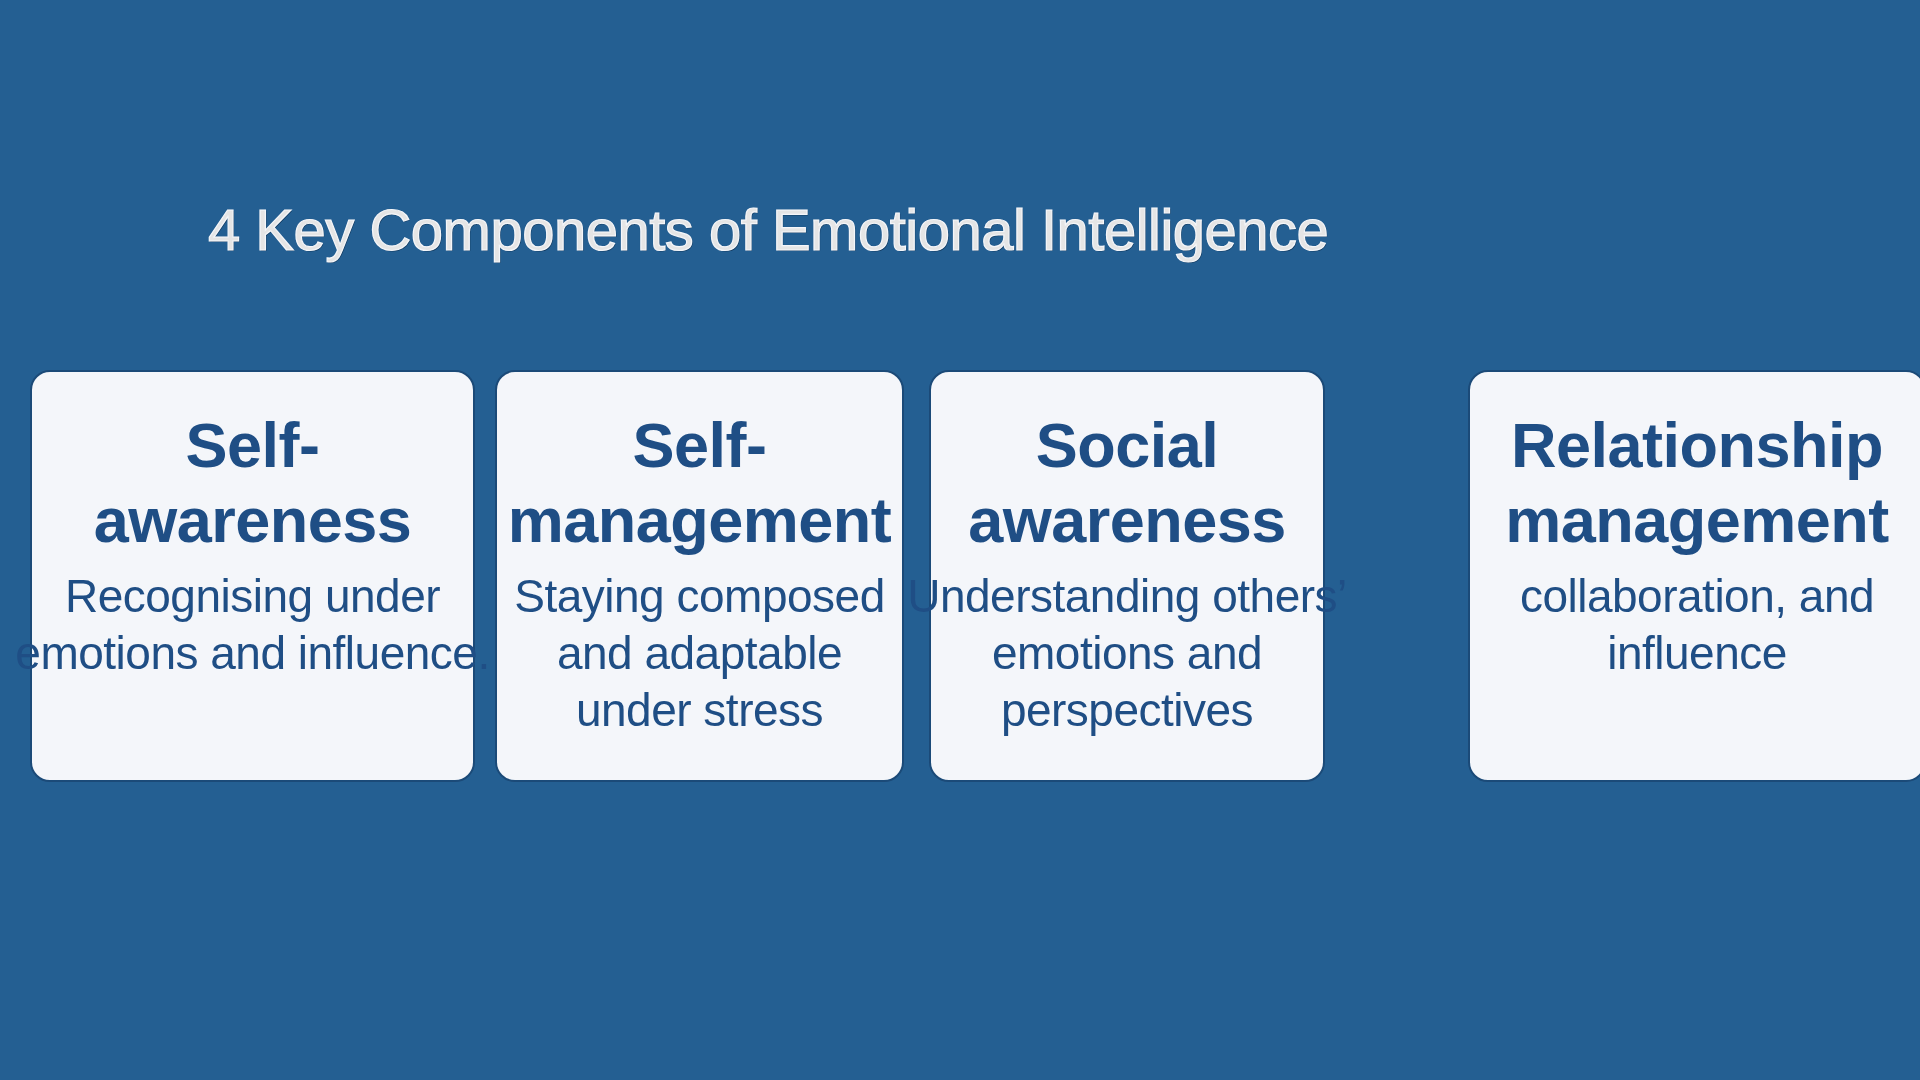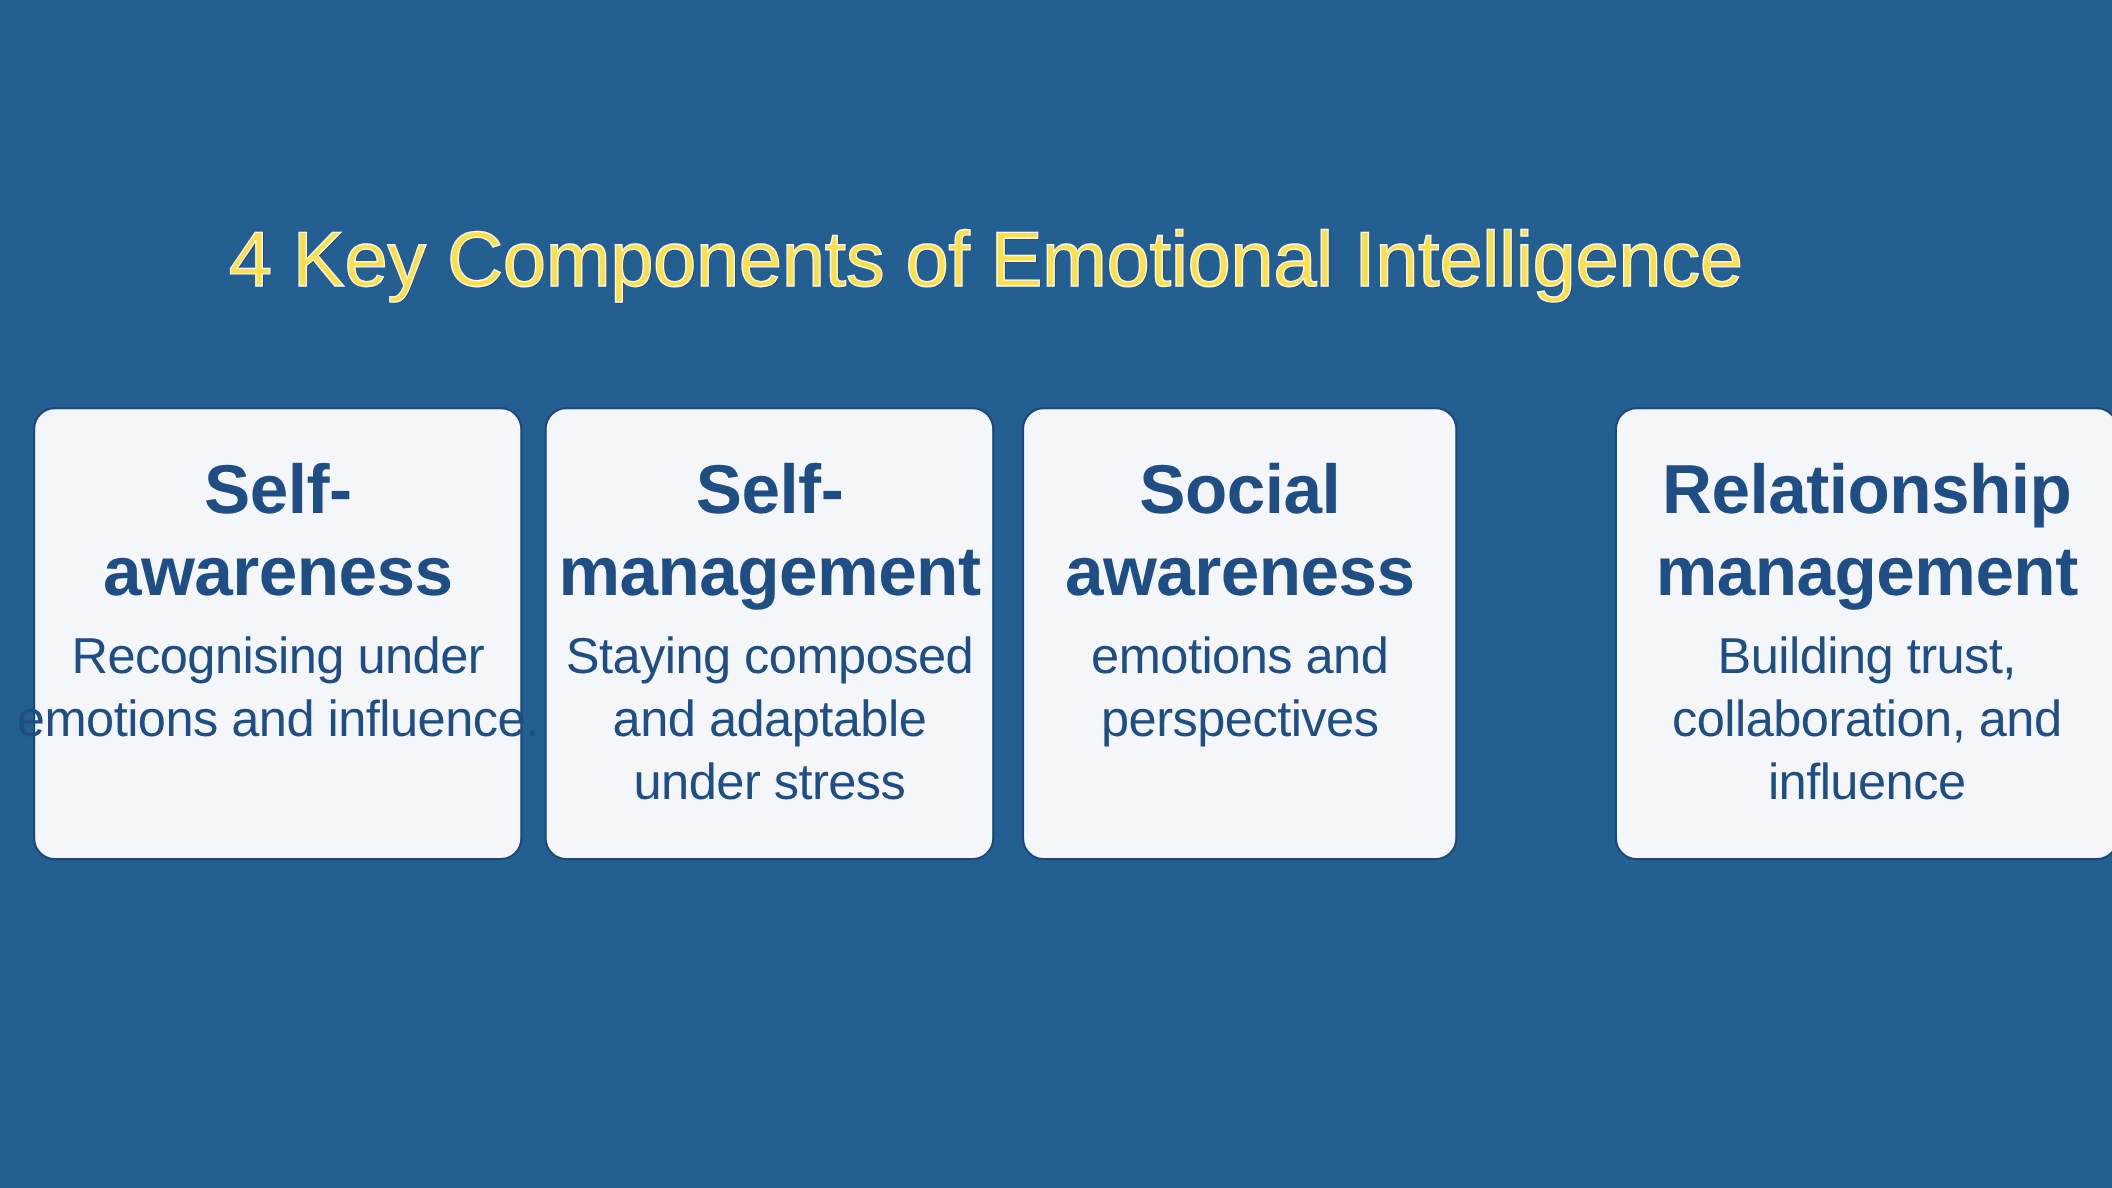--- a/index.html
+++ b/index.html
@@ -12,22 +12,22 @@
     body {
       background: #245f92;
       font-family: "Liberation Sans", "DejaVu Sans", sans-serif;
       position: relative;
     }
     .slide-title {
       position: absolute;
       left: 208px;
       top: 196px;
       margin: 0;
-      color: #fde047;
-      font-size: 71px;
+      color: #e5e5e5;
+      font-size: 58px;
       font-weight: 400;
       letter-spacing: -0.5px;
       white-space: nowrap;
       -webkit-text-stroke: 1.2px #f4f6fa;
       text-shadow: 0 0 1px #163e63, 1px 1px 0 #163e63;
     }
     .card {
       position: absolute;
       top: 370px;
       height: 412px;
@@ -91,28 +91,28 @@
     <span class="line">under stress</span>
   </p>
 </div>
 
 <div class="card" id="card-3">
   <h2 class="card-heading">
     <span class="line">Social</span>
     <span class="line">awareness</span>
   </h2>
   <p class="card-desc">
+    <span class="line">Understanding others’</span>
     <span class="line">emotions and</span>
     <span class="line">perspectives</span>
   </p>
 </div>
 
 <div class="card" id="card-4">
   <h2 class="card-heading">
     <span class="line">Relationship</span>
     <span class="line">management</span>
   </h2>
   <p class="card-desc">
-    <span class="line">Building trust,</span>
     <span class="line">collaboration, and</span>
     <span class="line">influence</span>
   </p>
 </div>
 
 </body></html>

